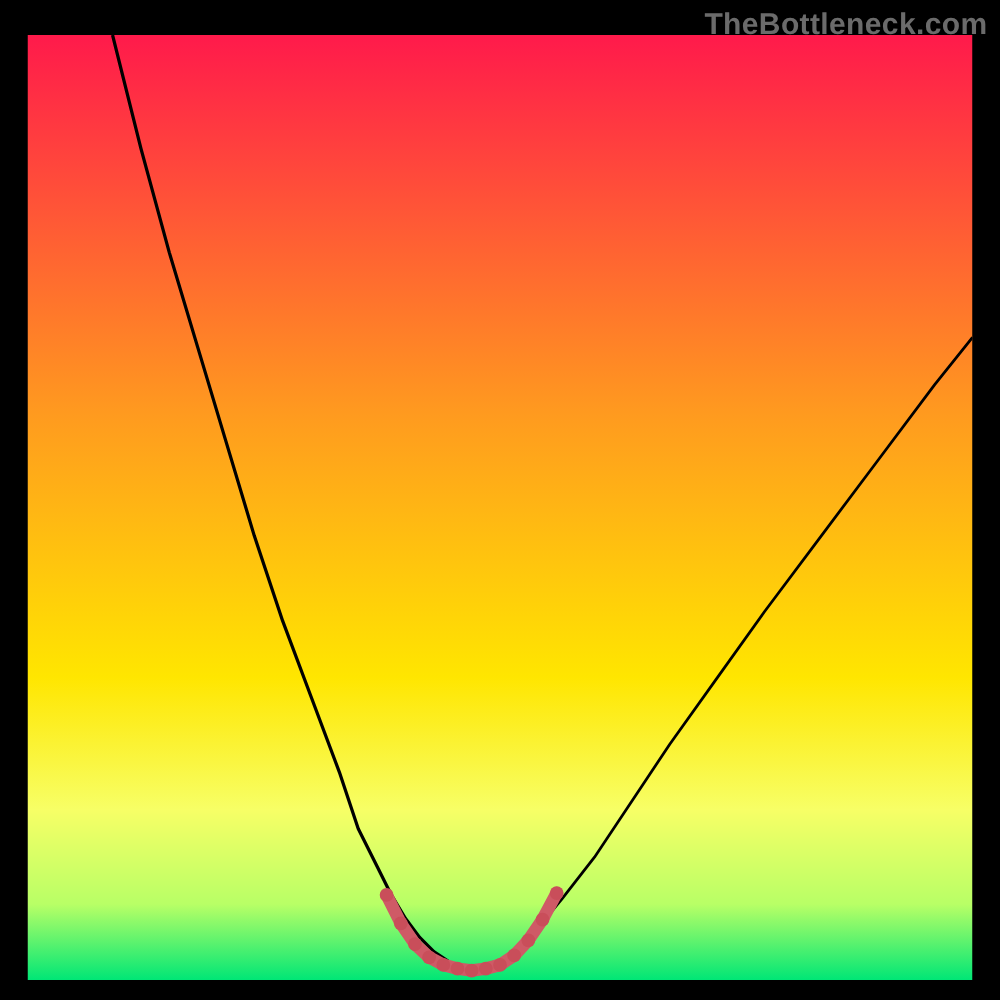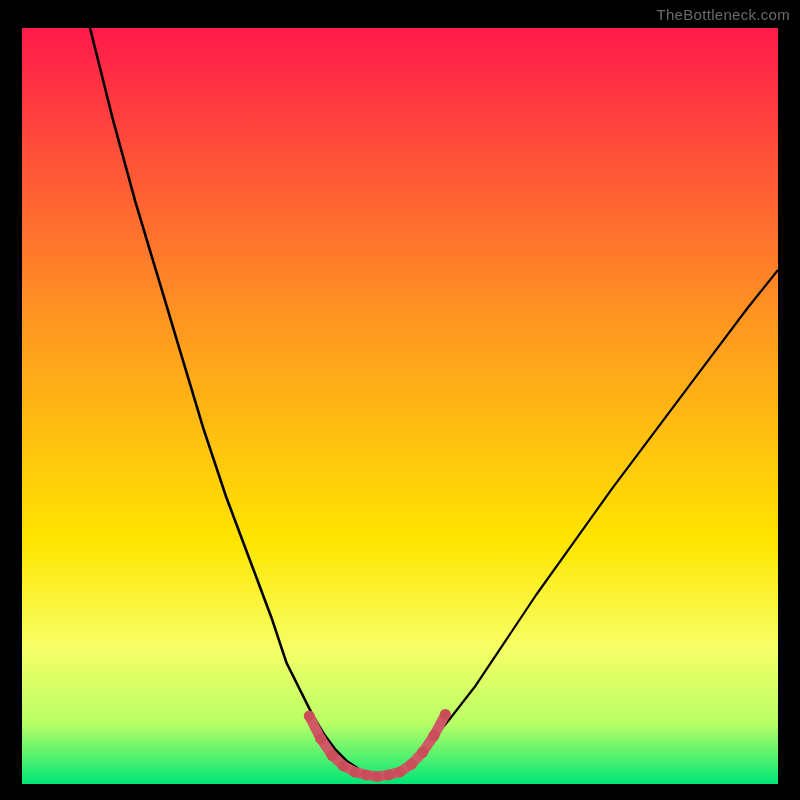--- a/index.html
+++ b/index.html
@@ -15,22 +15,22 @@
     position: relative;
     width: 800px;
     height: 800px;
     background: #000;
   }
   .watermark {
     position: absolute;
     top: 6px;
     right: 10px;
     color: #6b6b6b;
-    font-size: 15px;
-    font-weight: 400;
+    font-size: 24px;
+    font-weight: 700;
     letter-spacing: 0.3px;
     user-select: none;
   }
   .plot {
     position: absolute;
     left: 22px;
     top: 28px;
     width: 756px;
     height: 756px;
   }

